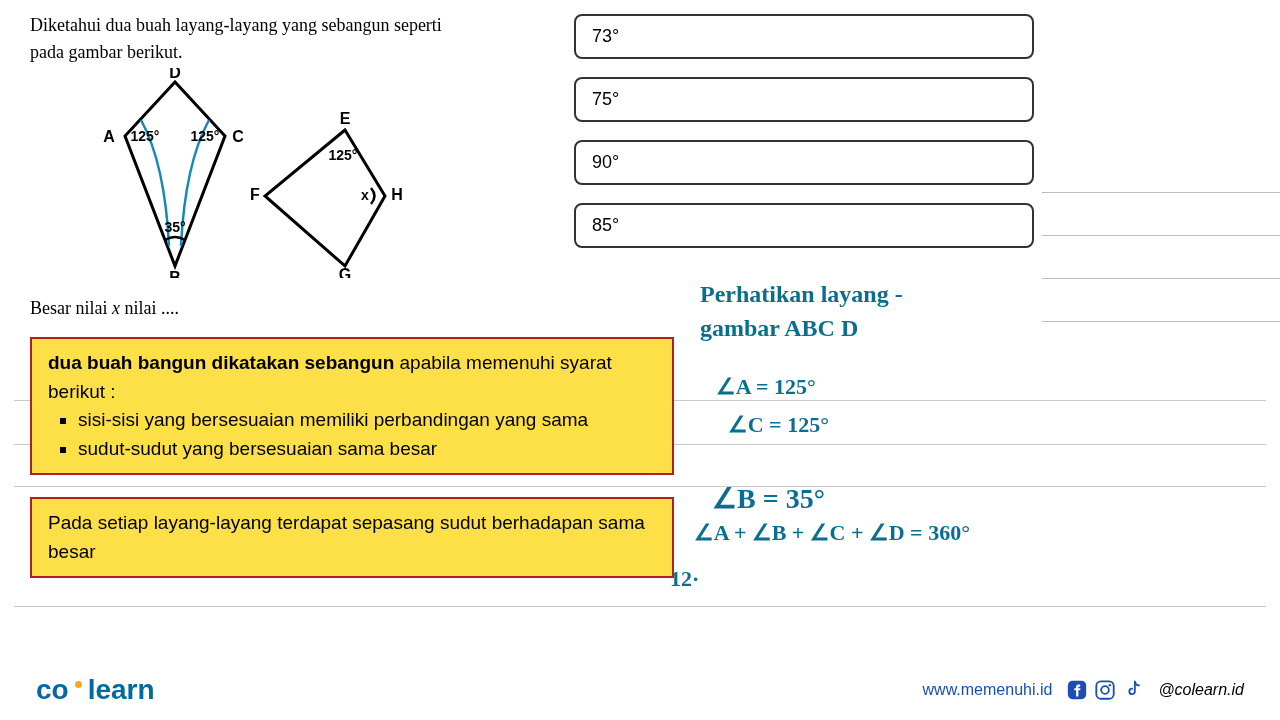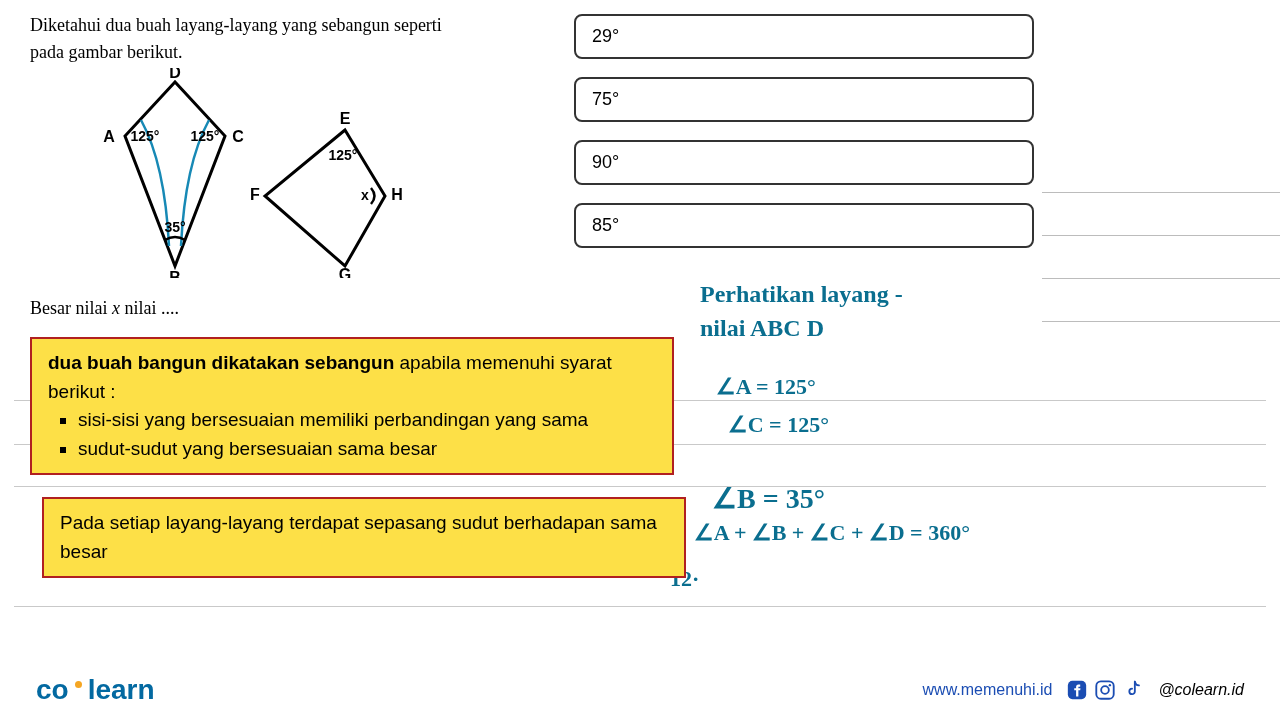--- a/index.html
+++ b/index.html
@@ -205,36 +205,36 @@
   </p>
 
   <div class="info-box">
     <span><b>dua buah bangun dikatakan sebangun</b><span> apabila memenuhi syarat berikut :</span></span>
     <ul>
       <li>sisi-sisi yang bersesuaian memiliki perbandingan yang sama</li>
       <li>sudut-sudut yang bersesuaian sama besar</li>
     </ul>
   </div>
 
-  <div class="info-box" style="margin-top:22px;margin-left:12px;">
+  <div class="info-box" style="margin-top:22px;">
     <span>Pada setiap layang-layang terdapat sepasang sudut berhadapan sama besar</span>
   </div>
 
 </div>
 
 <div class="answer-options">
-  <div class="answer-option">29°</div>
+  <div class="answer-option">73°</div>
   <div class="answer-option">75°</div>
   <div class="answer-option">90°</div>
   <div class="answer-option">85°</div>
 </div>
 
 <div class="handwriting hw-header">
   <div>Perhatikan  layang -</div>
-  <div>nilai    ABC D</div>
+  <div>gambar    ABC D</div>
 </div>
 <div class="handwriting hw-line-a">∠A = 125°</div>
 <div class="handwriting hw-line-c">∠C = 125°</div>
 <div class="handwriting hw-line-b">∠B = 35°</div>
 <div class="handwriting hw-eq">∠A + ∠B + ∠C + ∠D  = 360°</div>
 <div class="handwriting hw-12">12·</div>
 
 <div class="footer">
   <div class="logo">
     <span>co</span>

